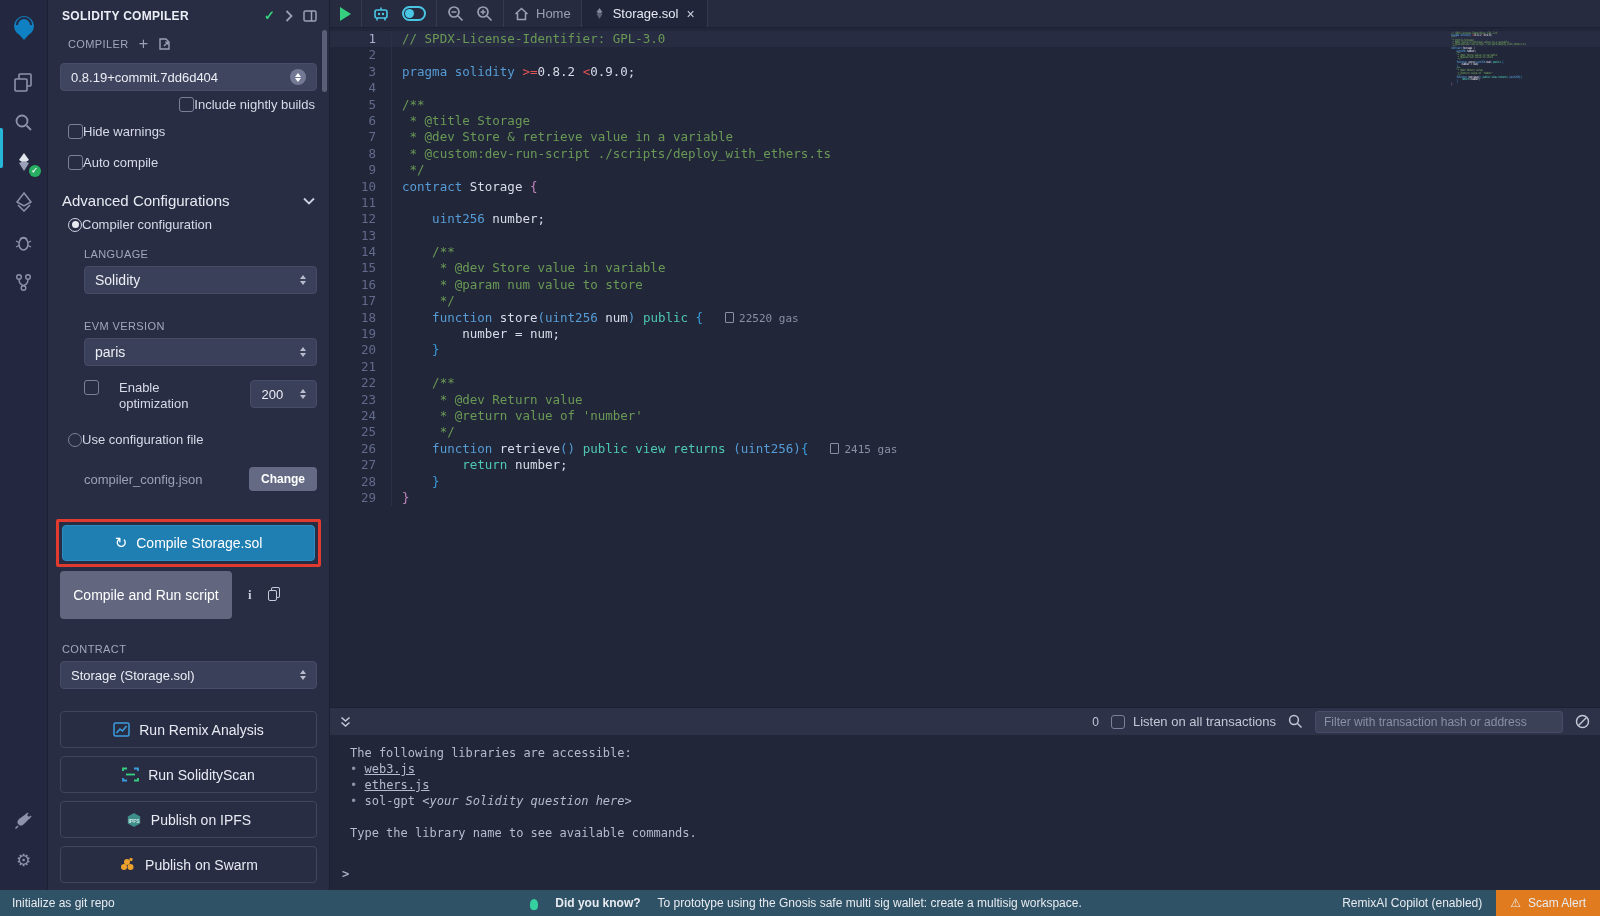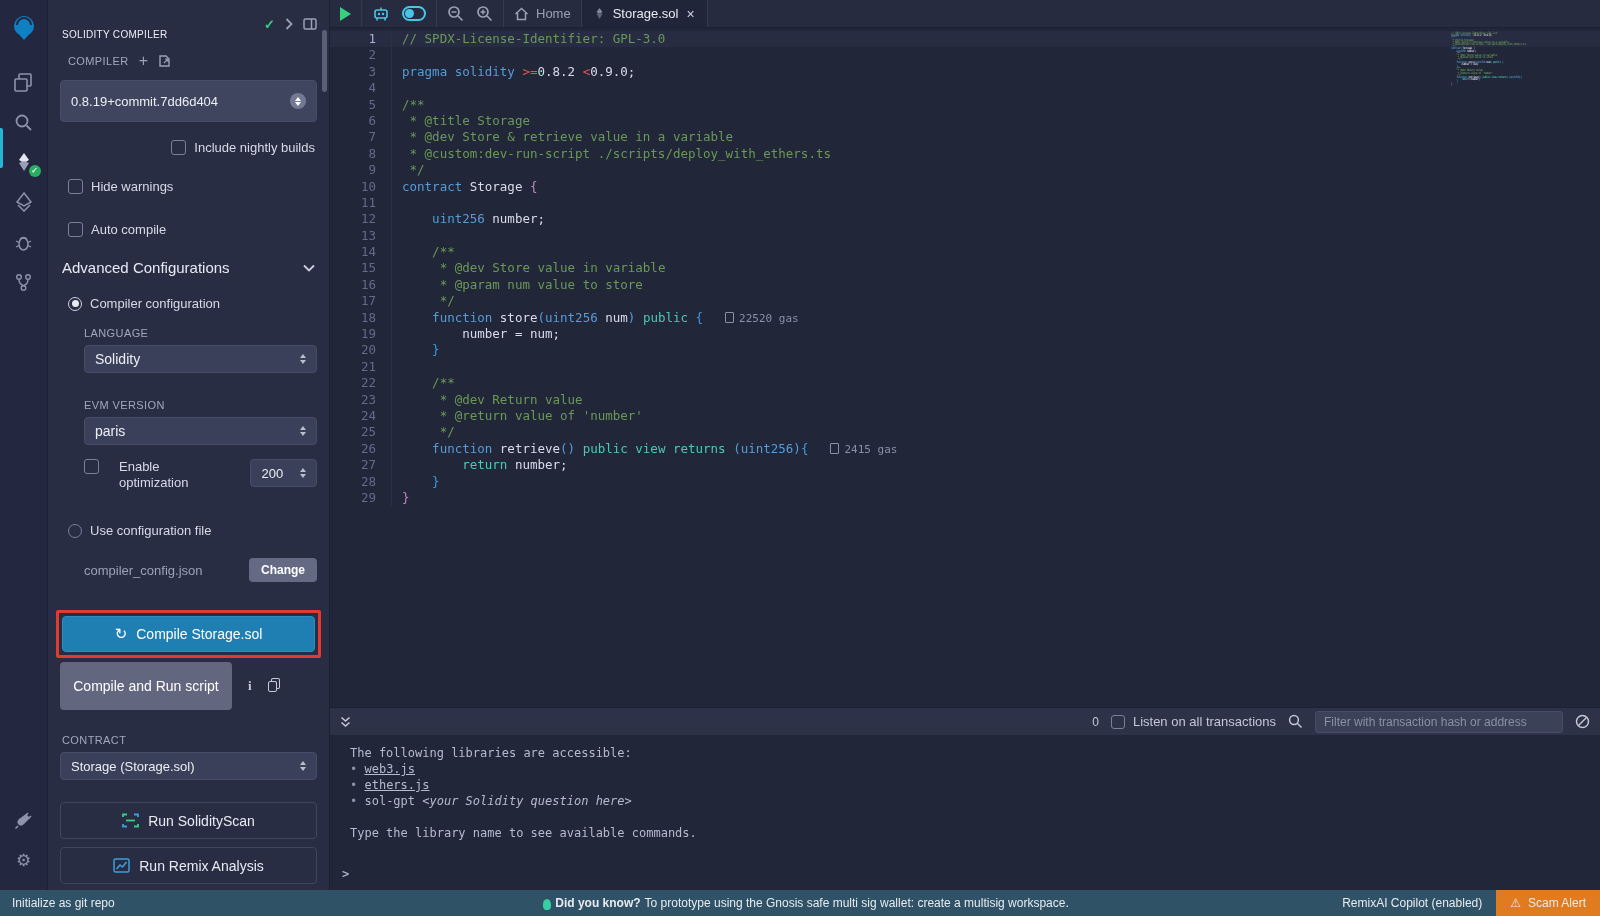--- a/index.html
+++ b/index.html
@@ -17,39 +17,39 @@
   .rail-spacer { flex:1; }
   .active-bar { position:absolute; left:0; top:128px; width:3px; height:40px; background:#27b6d8; border-radius:0 2px 2px 0; }
   .badge-check { position:absolute; right:7px; bottom:5px; width:12px; height:12px; border-radius:50%;
                  background:#27ae60; color:#fff; font-size:8px; line-height:12px; text-align:center; font-weight:bold; }
 
   
   .panel { width:282px; background:#292d44; position:relative; border-right:1px solid #1b2032;
            overflow:hidden; font-size:13px; color:#d7dae6; }
   .panel-scroll-thumb { position:absolute; right:2px; top:30px; width:5px; height:62px; background:#5a5f78; border-radius:3px; }
   .panel-head { display:flex; align-items:center; padding:8px 12px 4px 14px; }
-  .panel-title { font-size:10px; font-weight:normal; color:#eceef5; letter-spacing:.3px; flex:1;margin-top:21px; }
+  .panel-title { font-size:12px; font-weight:bold; color:#eceef5; letter-spacing:.3px; flex:1; }
   .panel-head-icons { display:flex; gap:10px; align-items:center; }
   .chk-green { color:#35d07f; font-size:13px; font-weight:bold; }
   .gray-ic { color:#9aa0b5; }
   .compiler-row { display:flex; align-items:center; gap:10px; padding:8px 12px 4px 20px; }
   .small-caps { font-size:11px; color:#a2a7bd; letter-spacing:.4px; }
   .field { background:#3a4059; border:1px solid #474d69; border-radius:4px; color:#eceef5;
            display:flex; align-items:center; padding:0 10px; cursor:pointer; }
-  .version-field { margin:6px 12px 0 12px; height:42px; font-size:13px; }
+  .version-field { margin:6px 12px 0 12px; height:28px; font-size:13px; }
   .version-field .flex1 { flex:1; }
   .stepper-circle { width:16px; height:16px; border-radius:50%; background:#737994; display:flex;
                     flex-direction:column; align-items:center; justify-content:center; gap:1px; }
   .tri-up { width:0; height:0; border-left:3px solid transparent; border-right:3px solid transparent; border-bottom:4px solid #fff; }
   .tri-dn { width:0; height:0; border-left:3px solid transparent; border-right:3px solid transparent; border-top:4px solid #fff; }
   .caret-ud { display:flex; flex-direction:column; gap:2px; align-items:center; }
   .caret-ud .tri-up { border-bottom-color:#b9bdcd; }
   .caret-ud .tri-dn { border-top-color:#b9bdcd; }
 
-  .chk-row { display:flex; align-items:center; gap:8px; padding:6px 12px;margin-top:12px; }
+  .chk-row { display:flex; align-items:center; gap:0; padding:6px 12px; }
   .chk-row.right { justify-content:flex-end; padding-right:14px; }
   .checkbox { width:15px; height:15px; border:1px solid #7a8098; border-radius:3px; background:transparent; flex:none; cursor:pointer; }
   .radio { width:14px; height:14px; border:1px solid #7a8098; border-radius:50%; flex:none; cursor:pointer; position:relative; }
   .radio.sel { border-color:#cdd1de; }
   .radio.sel::after { content:""; position:absolute; inset:2.5px; border-radius:50%; background:#e8eaf2; }
 
   .adv-head { display:flex; align-items:center; padding:16px 14px 6px 14px; cursor:pointer; }
   .adv-title { font-size:15px; color:#e8eaf2; flex:1; }
   .sub-label { padding:10px 0 4px 36px; }
   .select-field { margin:2px 12px 0 36px; height:28px; font-size:14px; justify-content:space-between; }
@@ -124,21 +124,21 @@
                color:#b6bacd; line-height:16px; position:relative; }
   .term-line { white-space:pre; padding-left:14px; }
   .term-line .bullet { color:#8a90a8; }
   .term-link { text-decoration:underline; cursor:pointer; color:#b6bacd; }
   .term-italic { font-style:italic; }
   .term-prompt { position:absolute; bottom:8px; left:12px; color:#a9aec5; font-weight:bold; }
 
   
   .statusbar { height:26px; background:#305266; display:flex; align-items:center; color:#e7ebf0; font-size:12px; }
   .sb-left { padding-left:12px; flex:1; }
-  .sb-center { display:flex; align-items:flex-end; gap:4px; }
+  .sb-center { display:flex; align-items:flex-end; gap:17px; }
   .bulb { width:8px; height:11px; background:#35d0a0; border-radius:50% 50% 40% 40%; display:inline-block; }
   .sb-right { flex:1; display:flex; align-items:center; justify-content:flex-end; gap:14px; }
   .scam { background:#e07c1f; height:26px; display:flex; align-items:center; gap:7px; padding:0 14px; font-size:12px; cursor:pointer; }
   .warn-tri { font-size:12px; }
 
   svg { display:block; }
 </style>
 </head>
 <body>
 
@@ -326,40 +326,40 @@
       <div class="small-caps contract-label">CONTRACT</div>
       <div class="field contract-field">
         <span>Storage (Storage.sol)</span>
         <span class="caret-ud">
             <span class="tri-up"></span>
             <span class="tri-dn"></span>
           </span>
       </div>
 
       <div class="actions" id="panel-actions">
+          <button class="btn-action">
+            <span>
+              <svg width="17" height="15" viewBox="0 0 17 15">
+                <rect x="1" y="1" width="15" height="13" rx="1.5" fill="none" stroke="#3b9ddd" stroke-width="1.5"></rect>
+                <path d="M3.5 11 L7 7 L9.5 9 L13.5 4" fill="none" stroke="#3b9ddd" stroke-width="1.6"></path>
+              </svg>
+            </span>
+            <span>Run Remix Analysis</span>
+          </button>
           <button class="btn-action">
             <span>
               <svg width="17" height="15" viewBox="0 0 17 15">
                 <path d="M1 4 V1.5 H5" fill="none" stroke="#35d07f" stroke-width="1.8"></path>
                 <path d="M12 1.5 H16 V4" fill="none" stroke="#3b9ddd" stroke-width="1.8"></path>
                 <path d="M16 11 V13.5 H12" fill="none" stroke="#35d07f" stroke-width="1.8"></path>
                 <path d="M5 13.5 H1 V11" fill="none" stroke="#3b9ddd" stroke-width="1.8"></path>
                 <line x1="4" y1="7.5" x2="13" y2="7.5" stroke="#35d07f" stroke-width="1.8"></line>
               </svg>
             </span>
             <span>Run SolidityScan</span>
-          </button>
-          <button class="btn-action">
-            <span>
-              <svg width="17" height="15" viewBox="0 0 17 15">
-                <rect x="1" y="1" width="15" height="13" rx="1.5" fill="none" stroke="#3b9ddd" stroke-width="1.5"></rect>
-                <path d="M3.5 11 L7 7 L9.5 9 L13.5 4" fill="none" stroke="#3b9ddd" stroke-width="1.6"></path>
-              </svg>
-            </span>
-            <span>Run Remix Analysis</span>
           </button>
           <button class="btn-action">
             <span>
               <svg width="16" height="16" viewBox="0 0 16 16">
                 <path d="M8 1 L14.2 4.5 V11.5 L8 15 L1.8 11.5 V4.5 Z" fill="#3e8f8a"></path>
                 <text x="8" y="10.5" font-size="5" fill="#cfe8e6" text-anchor="middle" font-family="sans-serif" font-weight="bold">IPFS</text>
               </svg>
             </span>
             <span>Publish on IPFS</span>
           </button>

